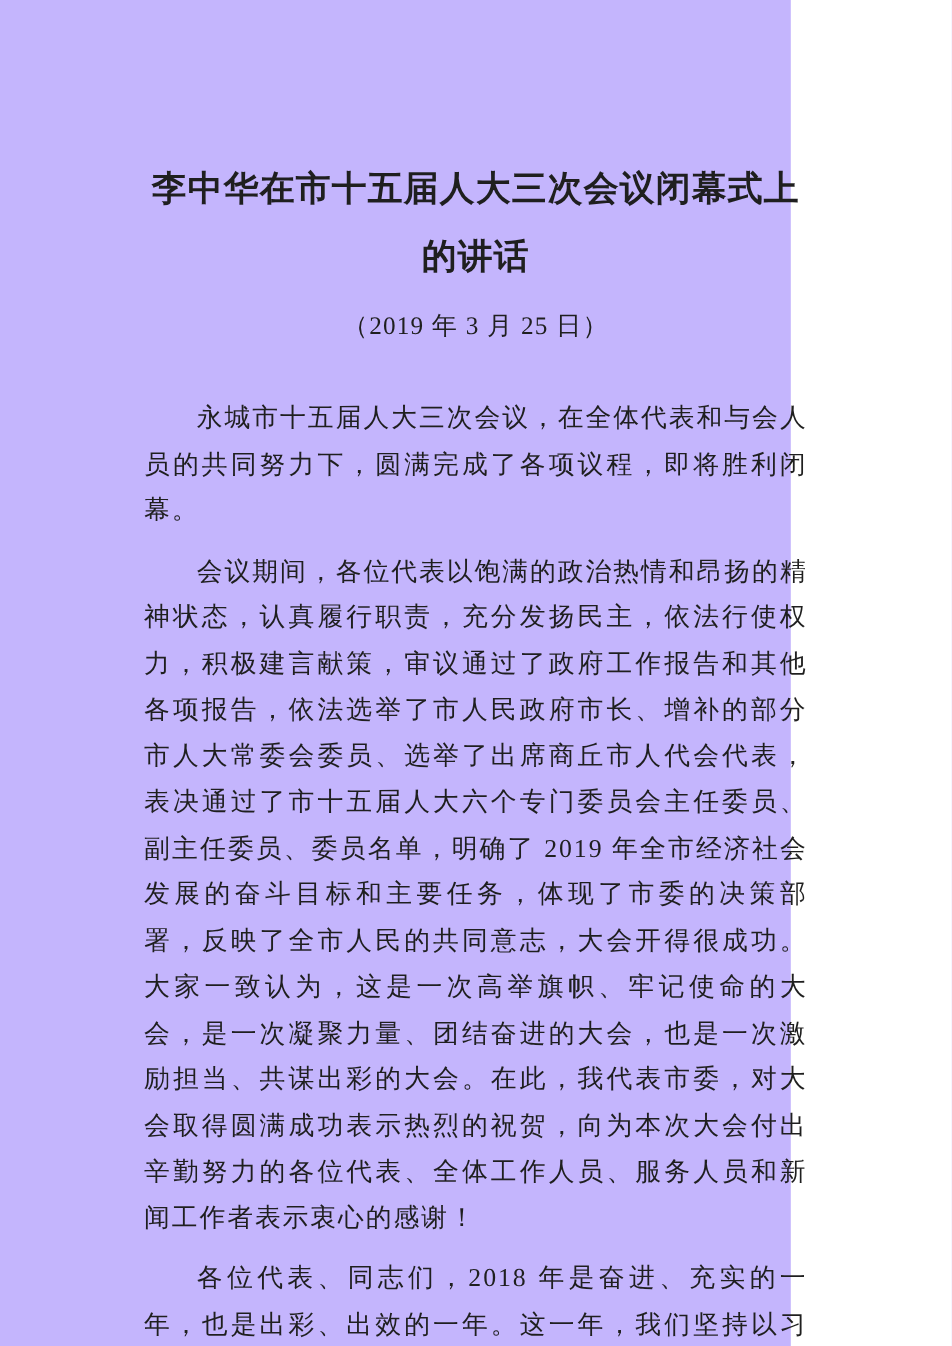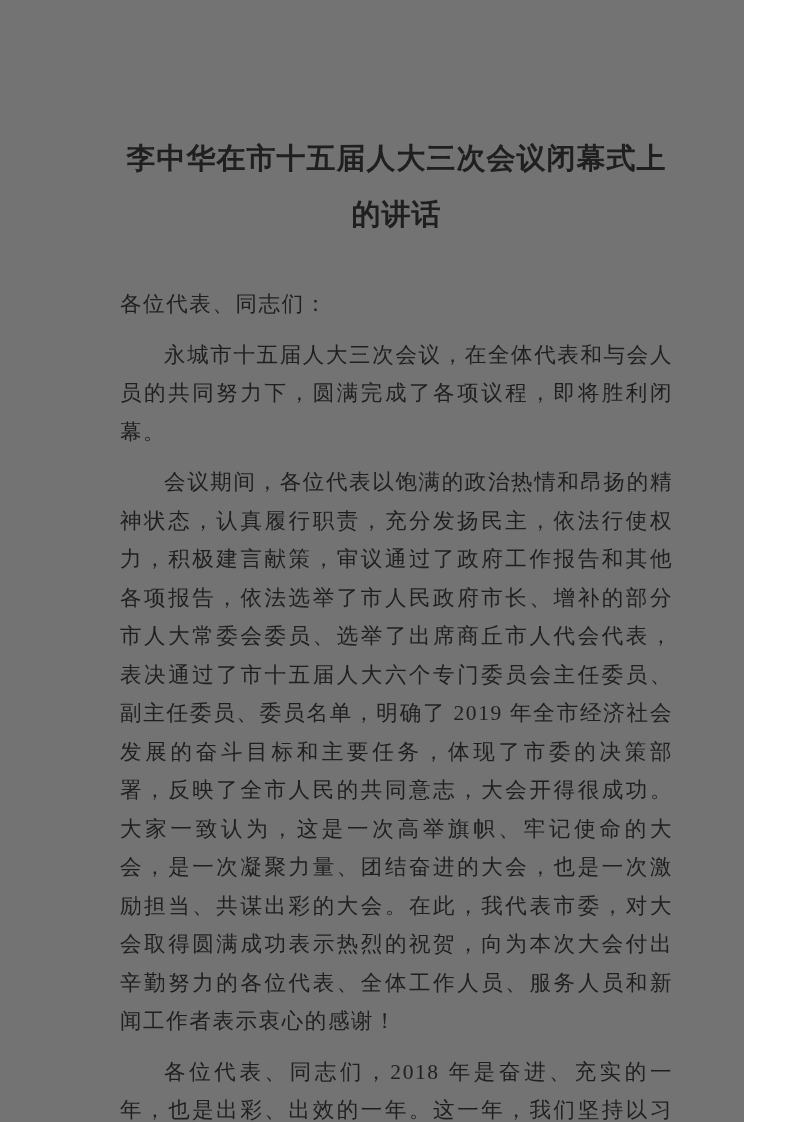--- a/index.html
+++ b/index.html
@@ -6,23 +6,23 @@
   html, body {
     width: 793px;
     height: 1122px;
     background: #ffffff;
     font-family: "Liberation Serif", "DejaVu Serif", serif;
     color: #1f1f1f;
     overflow: hidden;
   }
   .page {
     position: relative;
-    width: 744px;
+    width: 659px;
     height: 1122px;
-    background: #737373;
+    background: #c4b5fd;
   }
   .content {
     position: absolute;
     left: 120px;
     top: 130px;
     width: 553px;
   }
   .doc-title {
     font-size: 29px;
     line-height: 56px;
@@ -56,22 +56,22 @@
 </style>
 </head>
 <body>
 
 <div class="page">
   <div class="content">
 
     <h1 class="doc-title">李中华在市十五届人大三次会议闭幕式上的讲话</h1>
 
 
+    <p class="date-line">（2019 年 3 月 25 日）</p>
 
     <div class="body-text">
-      <p class="para">各位代表、同志们：</p>
       <p class="para indent">永城市十五届人大三次会议，在全体代表和与会人员的共同努力下，圆满完成了各项议程，即将胜利闭幕。</p>
       <p class="para indent">会议期间，各位代表以饱满的政治热情和昂扬的精神状态，认真履行职责，充分发扬民主，依法行使权力，积极建言献策，审议通过了政府工作报告和其他各项报告，依法选举了市人民政府市长、增补的部分市人大常委会委员、选举了出席商丘市人代会代表，表决通过了市十五届人大六个专门委员会主任委员、副主任委员、委员名单，明确了 2019 年全市经济社会发展的奋斗目标和主要任务，体现了市委的决策部署，反映了全市人民的共同意志，大会开得很成功。大家一致认为，这是一次高举旗帜、牢记使命的大会，是一次凝聚力量、团结奋进的大会，也是一次激励担当、共谋出彩的大会。在此，我代表市委，对大会取得圆满成功表示热烈的祝贺，向为本次大会付出辛勤努力的各位代表、全体工作人员、服务人员和新闻工作者表示衷心的感谢！</p>
       <p class="para indent">各位代表、同志们，2018 年是奋进、充实的一年，也是出彩、出效的一年。这一年，我们坚持以习近平新时代中国</p>
     </div>
 
   </div>
 </div>
 
 </body></html>

